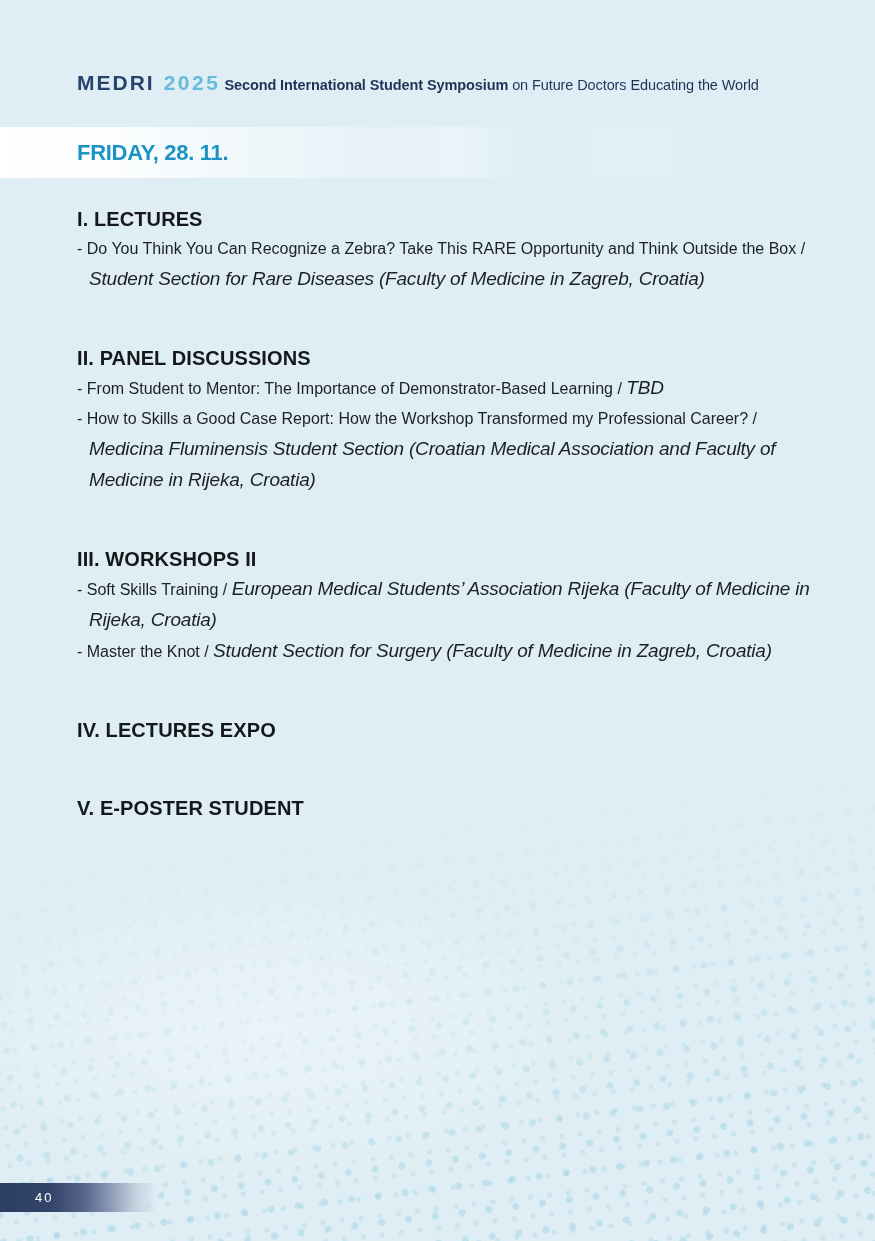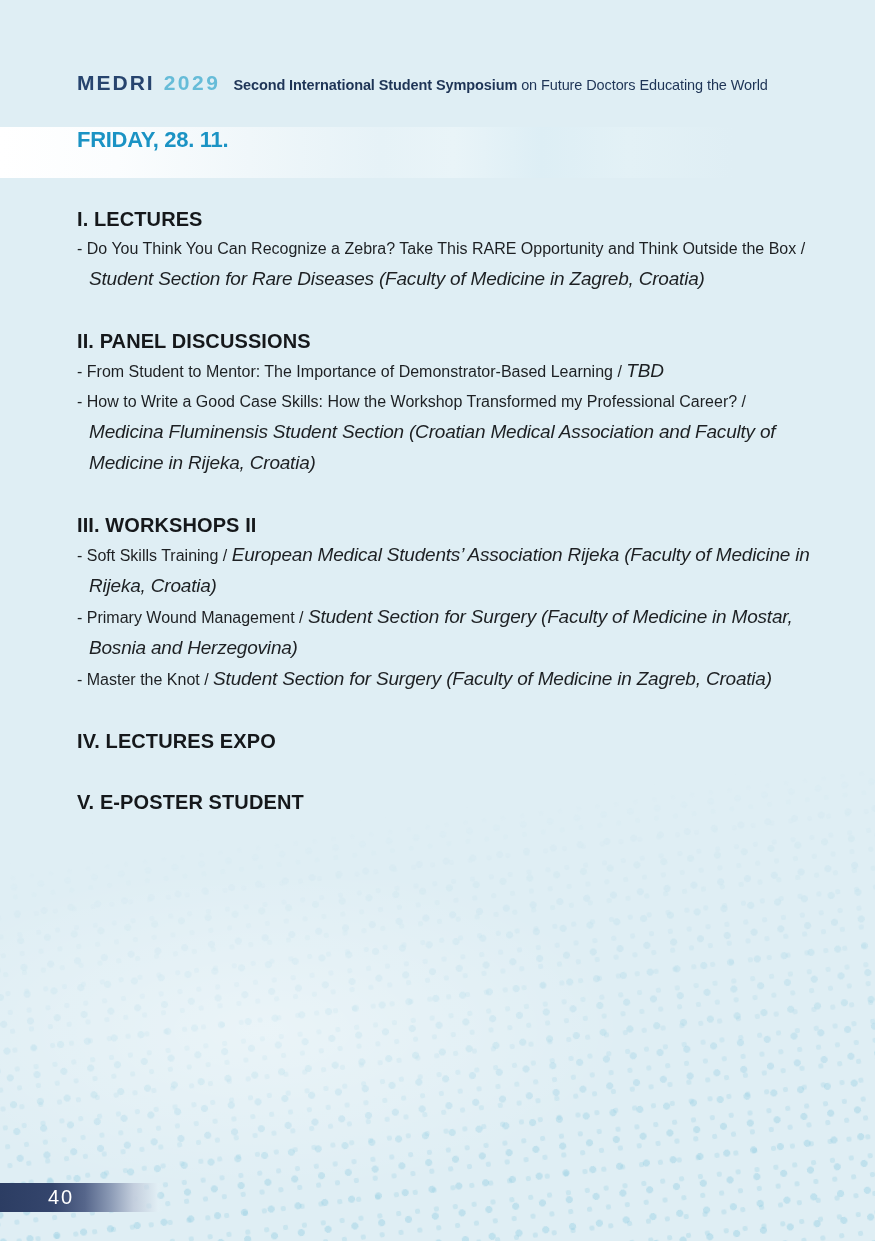--- a/index.html
+++ b/index.html
@@ -57,21 +57,21 @@
     letter-spacing: 2px;
   }
   .logo-year {
     font-size: 21px;
     font-weight: bold;
     color: #66bcd8;
     letter-spacing: 2.5px;
     margin-left: 9px;
   }
   .header-title {
-    margin-left: 13px;
+    margin-left: 4px;
     font-size: 14.5px;
     color: #1e3456;
     letter-spacing: -0.1px;
   }
   .header-title .t-bold { font-weight: bold; }
 
   
   .date-banner {
     position: absolute;
     left: 0;
@@ -82,40 +82,41 @@
       linear-gradient(90deg,
         #ffffff 0%,
         #fbfdfe 16%,
         #f0f7fa 34%,
         #e6f2f7 52%,
         #e9f4f8 62%,
         #ddeef5 74%,
         #e3f1f6 86%,
         #dfeef4 100%);
     display: flex;
+    align-items: center;
   }
   .date-label {
     margin-left: 77px;
     font-size: 22px;
     font-weight: bold;
     letter-spacing: -0.3px;
     color: #1b93c4;
   }
 
   
   .content {
     position: absolute;
     left: 77px;
     top: 204px;
     width: 745px;
     color: #1d2023;
     font-size: 16px;
     line-height: 30px;
   }
-  .section + .section { margin-top: 31px; }
+  .section + .section { margin-top: 48px; }
   .section-heading {
     font-weight: bold;
     font-size: 20px;
     color: #15181b;
     letter-spacing: 0.1px;
     line-height: 30px;
   }
   .item {
     padding-left: 12px;
     text-indent: -12px;
@@ -140,58 +141,57 @@
       #56668b 52%,
       #8c9bb6 68%,
       #c3cedd 82%,
       rgba(231, 240, 246, 0.25) 97%,
       rgba(223, 238, 244, 0) 100%);
     display: flex;
     align-items: center;
   }
   .page-number {
     color: #ffffff;
-    font-size: 20px;
+    font-size: 13px;
     letter-spacing: 2px;
-    margin-left: 48px;
+    margin-left: 35px;
   }
 </style>
 </head>
 <body>
 
 <div class="page">
   <div class="bg-dots"></div>
   <div class="bg-glow"></div>
 
   <div class="header">
     <div class="logo">
       <span class="logo-brand">MEDRI</span>
-      <span class="logo-year">2029</span>
+      <span class="logo-year">2025</span>
     </div>
     <div class="header-title"><span class="t-bold">Second International Student Symposium</span><span> on Future Doctors Educating the World</span></div>
   </div>
 
   <div class="date-banner">
     <div class="date-label">FRIDAY, 28. 11.</div>
   </div>
 
   <div class="content">
       <div class="section">
         <div class="section-heading">I. LECTURES</div>
         <div class="item"><span>- </span><span>Do You Think You Can Recognize a Zebra? Take This RARE Opportunity and Think Outside the Box</span><span> / </span><span class="org">Student Section for Rare Diseases (Faculty of Medicine in Zagreb, Croatia)</span></div>
       </div>
       <div class="section">
         <div class="section-heading">II. PANEL DISCUSSIONS</div>
         <div class="item"><span>- </span><span>From Student to Mentor: The Importance of Demonstrator-Based Learning</span><span> / </span><span class="org">TBD</span></div>
-        <div class="item"><span>- </span><span>How to Write a Good Case Skills: How the Workshop Transformed my Professional Career?</span><span> / </span><span class="org">Medicina Fluminensis Student Section (Croatian Medical Association and Faculty of Medicine in Rijeka, Croatia)</span></div>
+        <div class="item"><span>- </span><span>How to Skills a Good Case Report: How the Workshop Transformed my Professional Career?</span><span> / </span><span class="org">Medicina Fluminensis Student Section (Croatian Medical Association and Faculty of Medicine in Rijeka, Croatia)</span></div>
       </div>
       <div class="section">
         <div class="section-heading">III. WORKSHOPS II</div>
         <div class="item"><span>- </span><span>Soft Skills Training</span><span> / </span><span class="org">European Medical Students’ Association Rijeka (Faculty of Medicine in Rijeka, Croatia)</span></div>
-        <div class="item"><span>- </span><span>Primary Wound Management</span><span> / </span><span class="org">Student Section for Surgery (Faculty of Medicine in Mostar, Bosnia and Herzegovina)</span></div>
         <div class="item"><span>- </span><span>Master the Knot</span><span> / </span><span class="org">Student Section for Surgery (Faculty of Medicine in Zagreb, Croatia)</span></div>
       </div>
       <div class="section">
         <div class="section-heading">IV. LECTURES EXPO</div>
       </div>
       <div class="section">
         <div class="section-heading">V. E-POSTER STUDENT</div>
       </div>
     </div>
 

